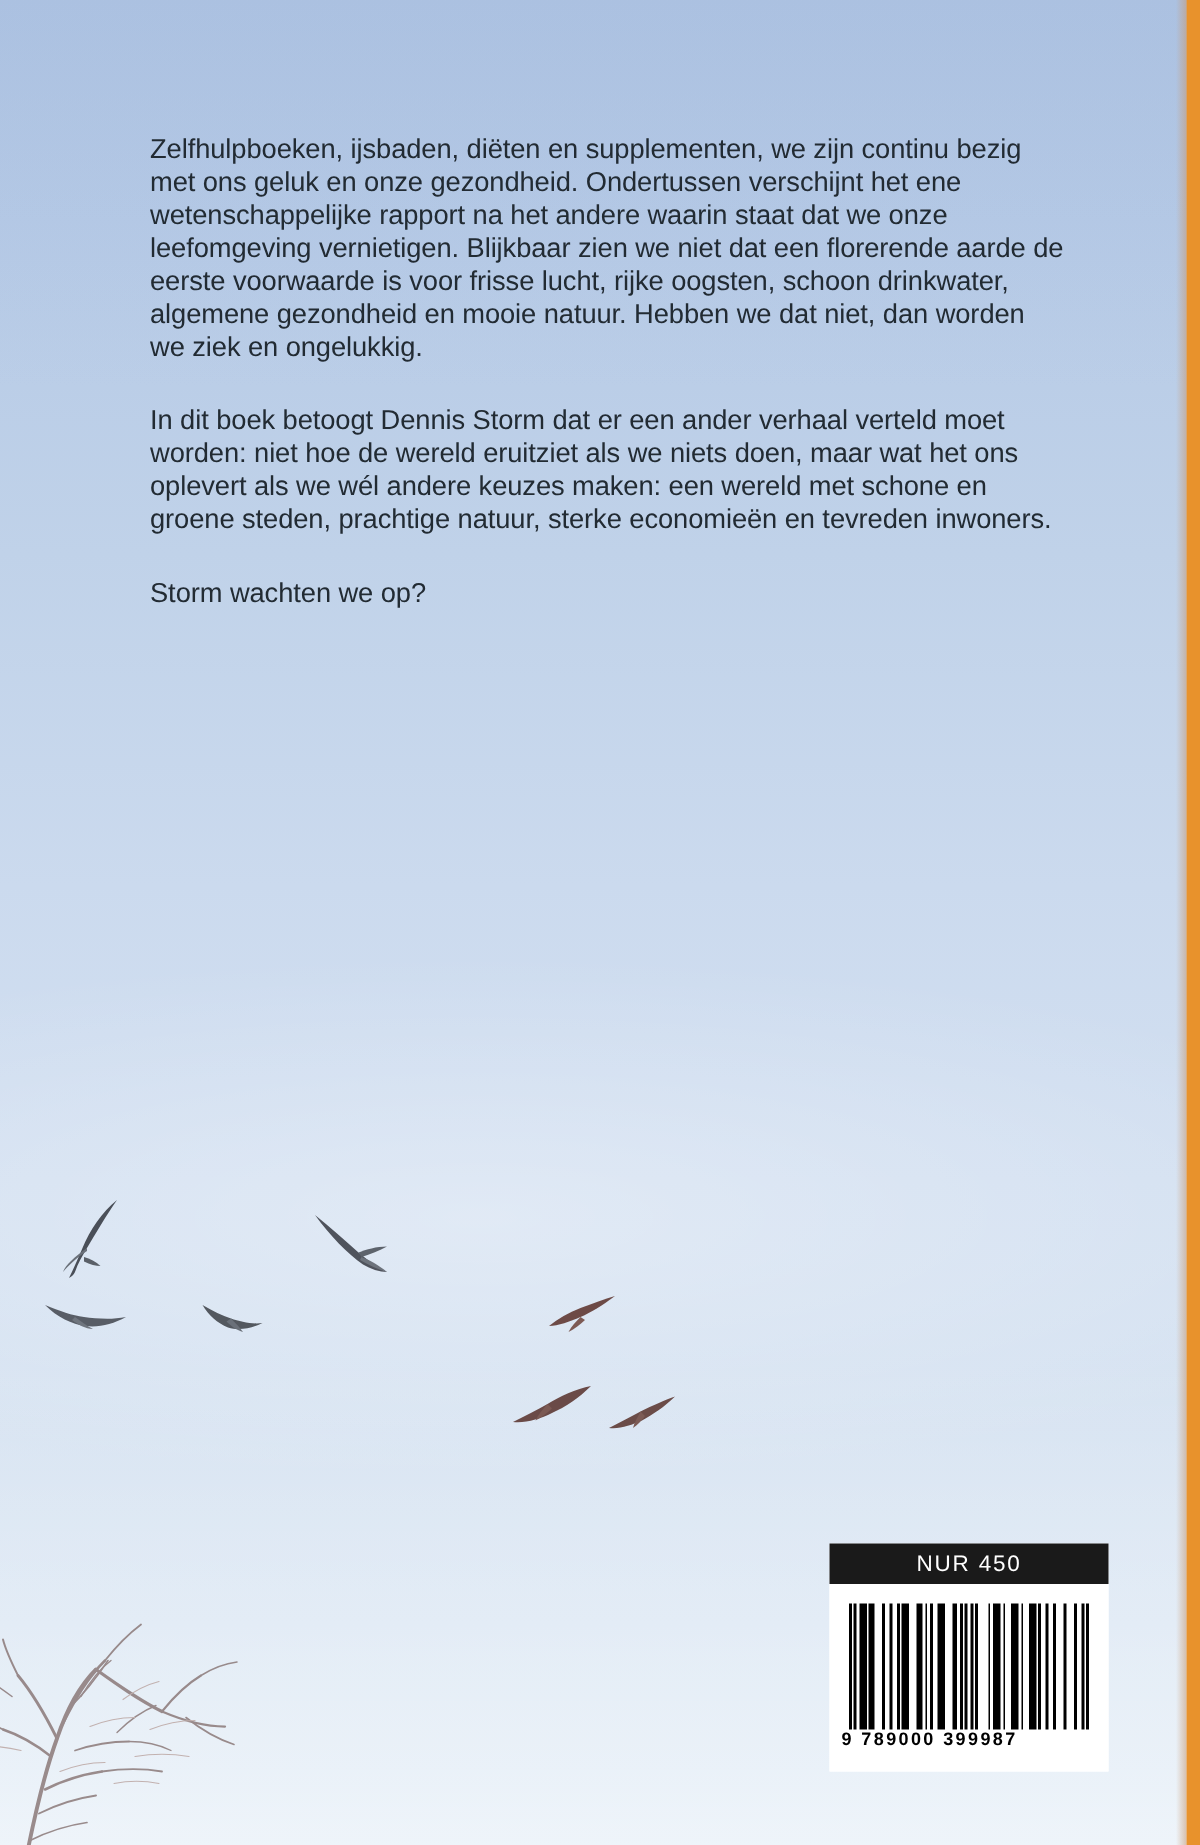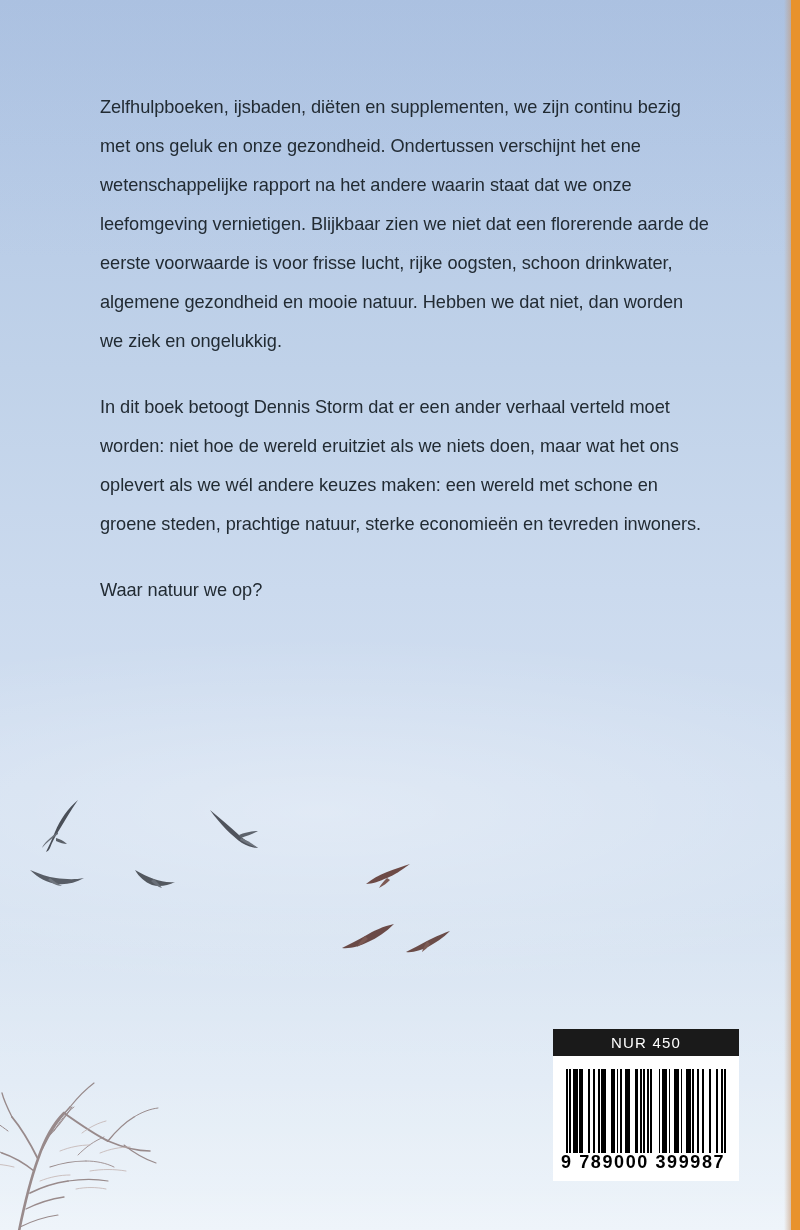--- a/index.html
+++ b/index.html
@@ -47,21 +47,21 @@
     background:linear-gradient(to right, rgba(190,150,120,0) 0%, rgba(198,150,110,0.55) 100%);
   }
 
   
   #blurb {
     position:absolute;
     left:100px; top:88px;
     width:610px;
     color:#222b33;
     font-size:18.2px;
-    line-height:39px;
+    line-height:22px;
     letter-spacing:-0.05px;
   }
   #blurb p { margin:0; }
   #blurb p + p { margin-top:27px; }
 
   
   .bird { position:absolute; pointer-events:none; }
 
   
   #branches {
@@ -99,21 +99,21 @@
   #bars span {
     position:absolute; top:0;
     background:#000;
     height:100%;
   }
   #isbn-digits {
     position:absolute;
     left:8px; top:96px;
     width:170px;
     color:#000;
-    font-size:18px;
+    font-size:12px;
     font-weight:bold;
     letter-spacing:1.6px;
     white-space:pre;
     font-family:"Liberation Sans", sans-serif;
   }
 
   #publisher-url {
     position:absolute;
     left:0; top:1161px;
     width:800px;
@@ -132,21 +132,21 @@
   <div class="haze haze-c"></div>
   <div class="haze haze-a"></div>
   <div class="haze haze-b"></div>
 
   <div id="spine-shadow"></div>
   <div id="spine"></div>
 
   <div id="blurb">
     <p>Zelfhulpboeken, ijsbaden, diëten en supplementen, we zijn continu bezig met ons geluk en onze gezondheid. Ondertussen verschijnt het ene wetenschappelijke rapport na het andere waarin staat dat we onze leefomgeving vernietigen. Blijkbaar zien we niet dat een florerende aarde de eerste voorwaarde is voor frisse lucht, rijke oogsten, schoon drinkwater, algemene gezondheid en mooie natuur. Hebben we dat niet, dan worden we ziek en ongelukkig.</p>
     <p>In dit boek betoogt Dennis Storm dat er een ander verhaal verteld moet worden: niet hoe de wereld eruitziet als we niets doen, maar wat het ons oplevert als we wél andere keuzes maken: een wereld met schone en groene steden, prachtige natuur, sterke economieën en tevreden inwoners.</p>
-    <p>Waar natuur we op?</p>
+    <p>Storm wachten we op?</p>
   </div>
 
   <svg class="bird" style="left:38px; top:798px;" width="46" height="56" viewBox="0 0 46 56">
     <path d="M40 2 C33 12 26 24 20 34 C17 39 14 44 12 50 C11 52 10 53 8 54 C11 48 14 41 17 34 C22 22 30 10 40 2 Z" fill="#4a4f58"></path>
     <path d="M20 34 C17 36 13 39 9 43 C7 45 5 47 4 50 C8 45 14 40 20 36 Z" fill="#6a7079"></path>
     <path d="M18 40 C22 41 26 43 29 46 C26 46 22 45 18 43 Z" fill="#5a6068"></path>
   </svg>
 
   <svg class="bird" style="left:208px; top:808px;" width="62" height="48" viewBox="0 0 62 48">
     <path d="M2 2 C12 10 22 19 31 27 C36 31 42 36 50 40 C45 40 39 38 34 35 C24 28 12 16 2 2 Z" fill="#4f535c"></path>

